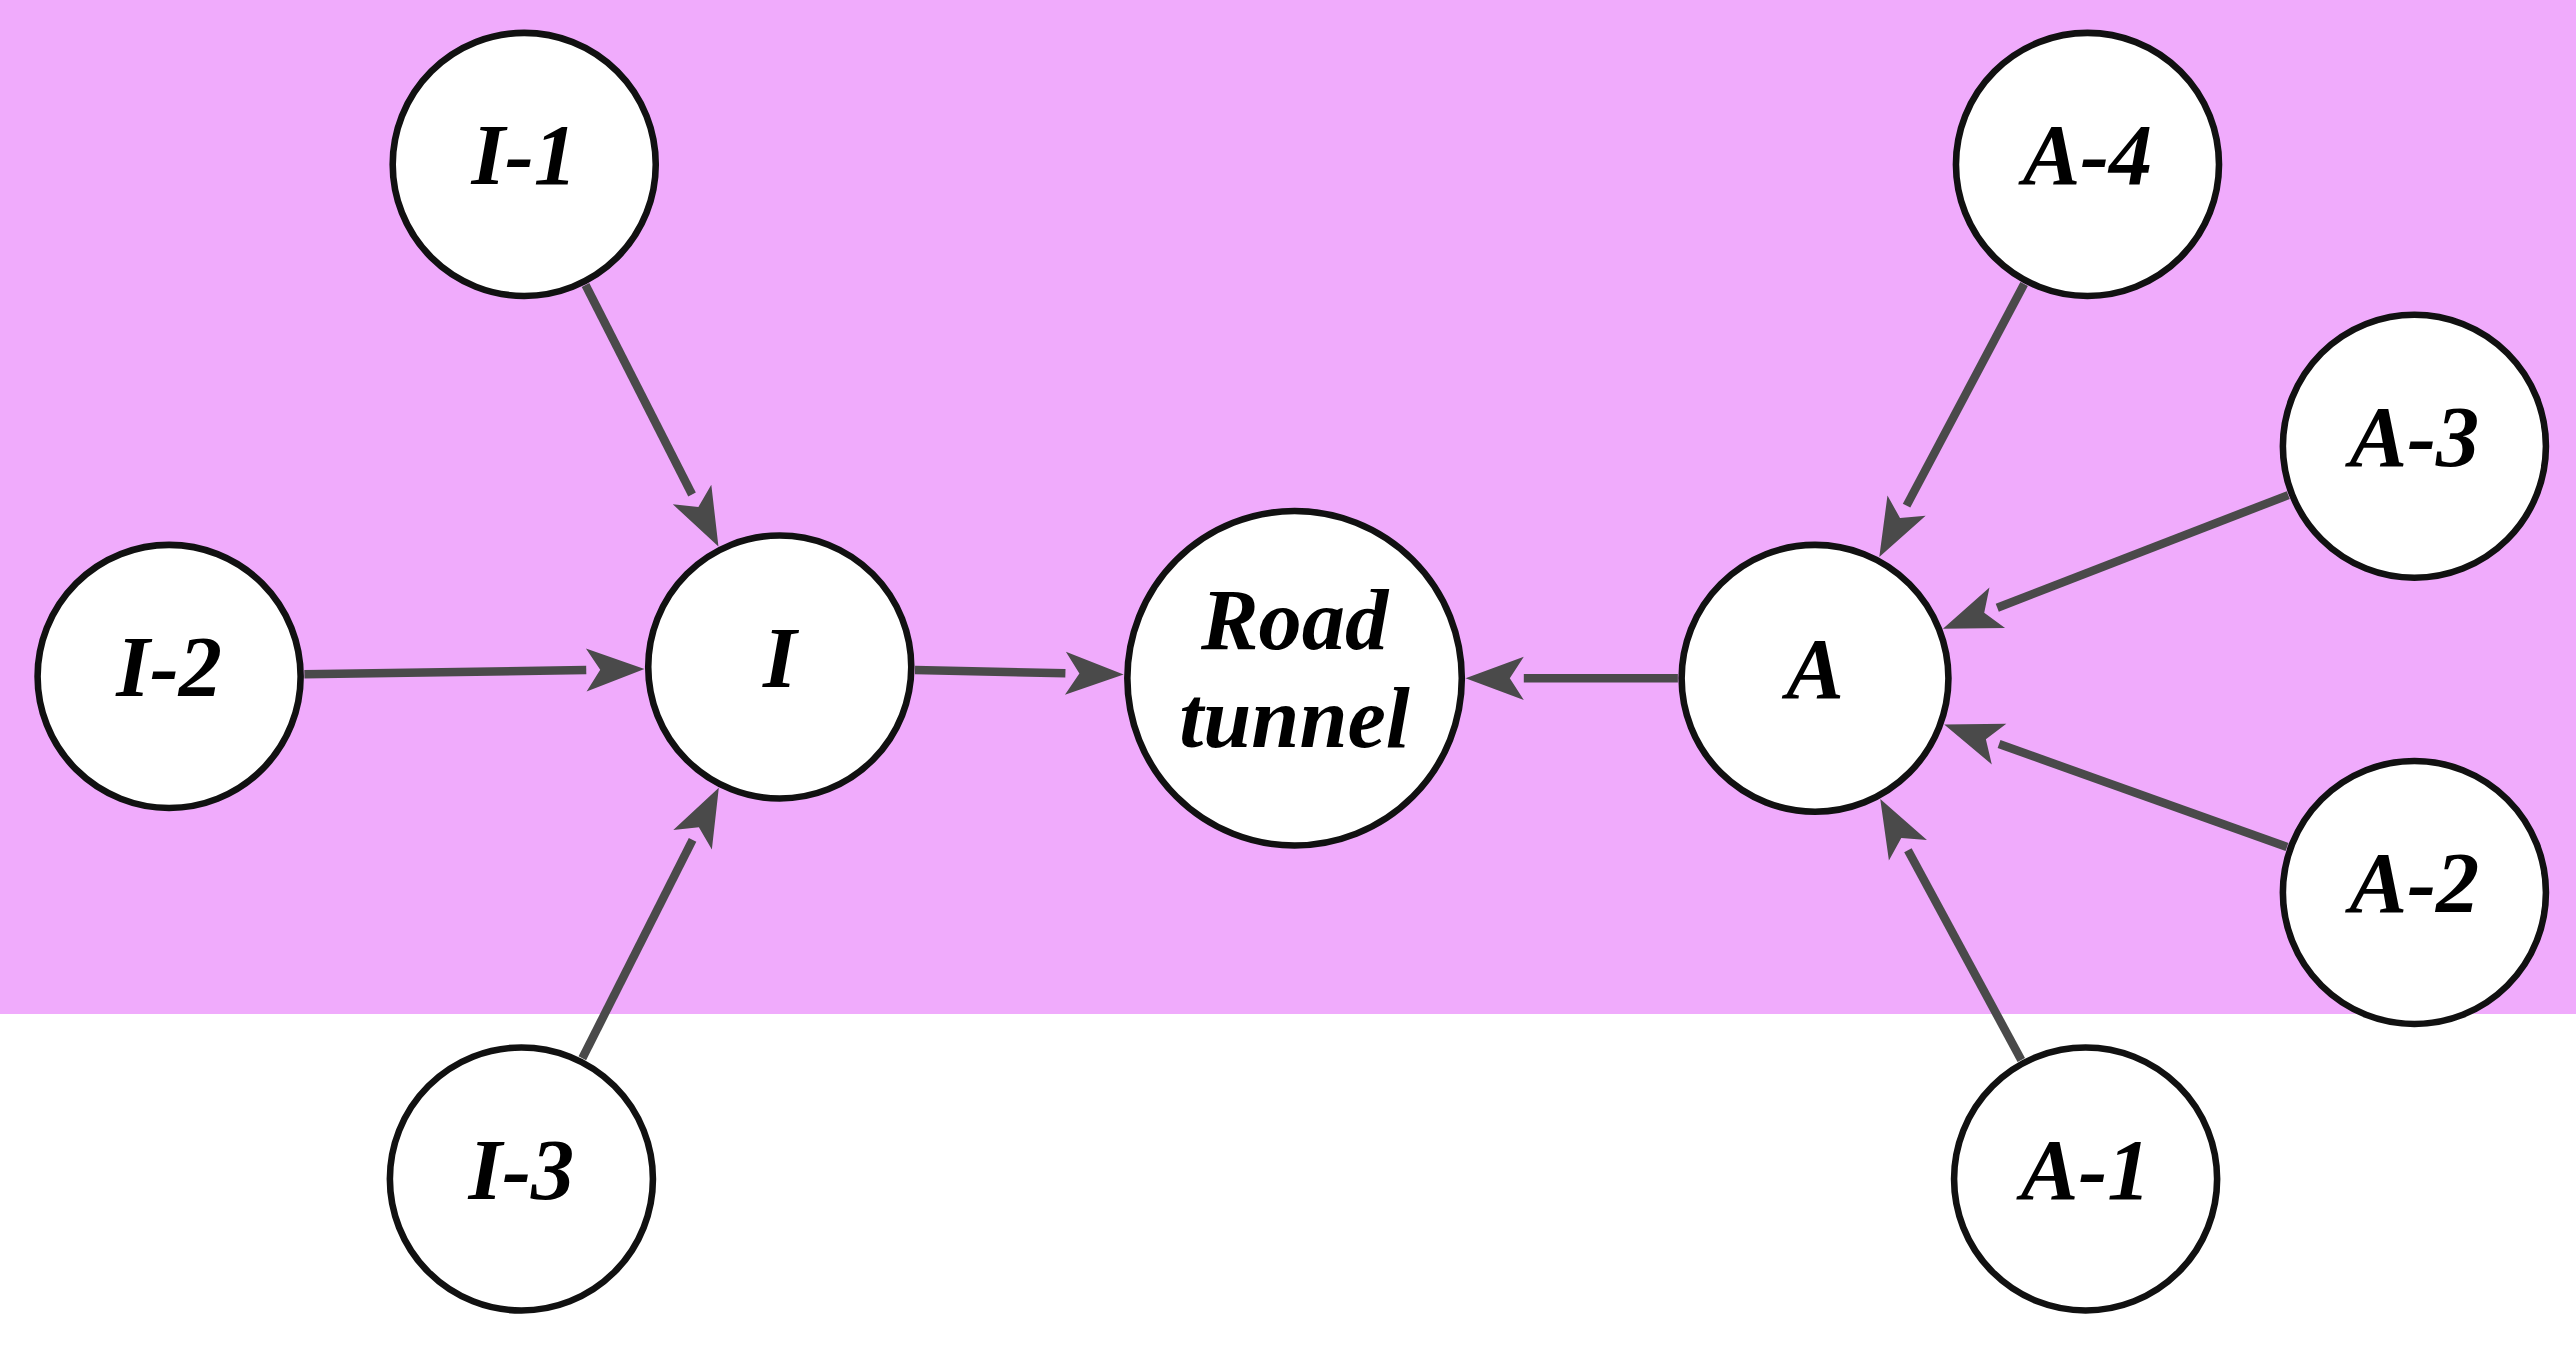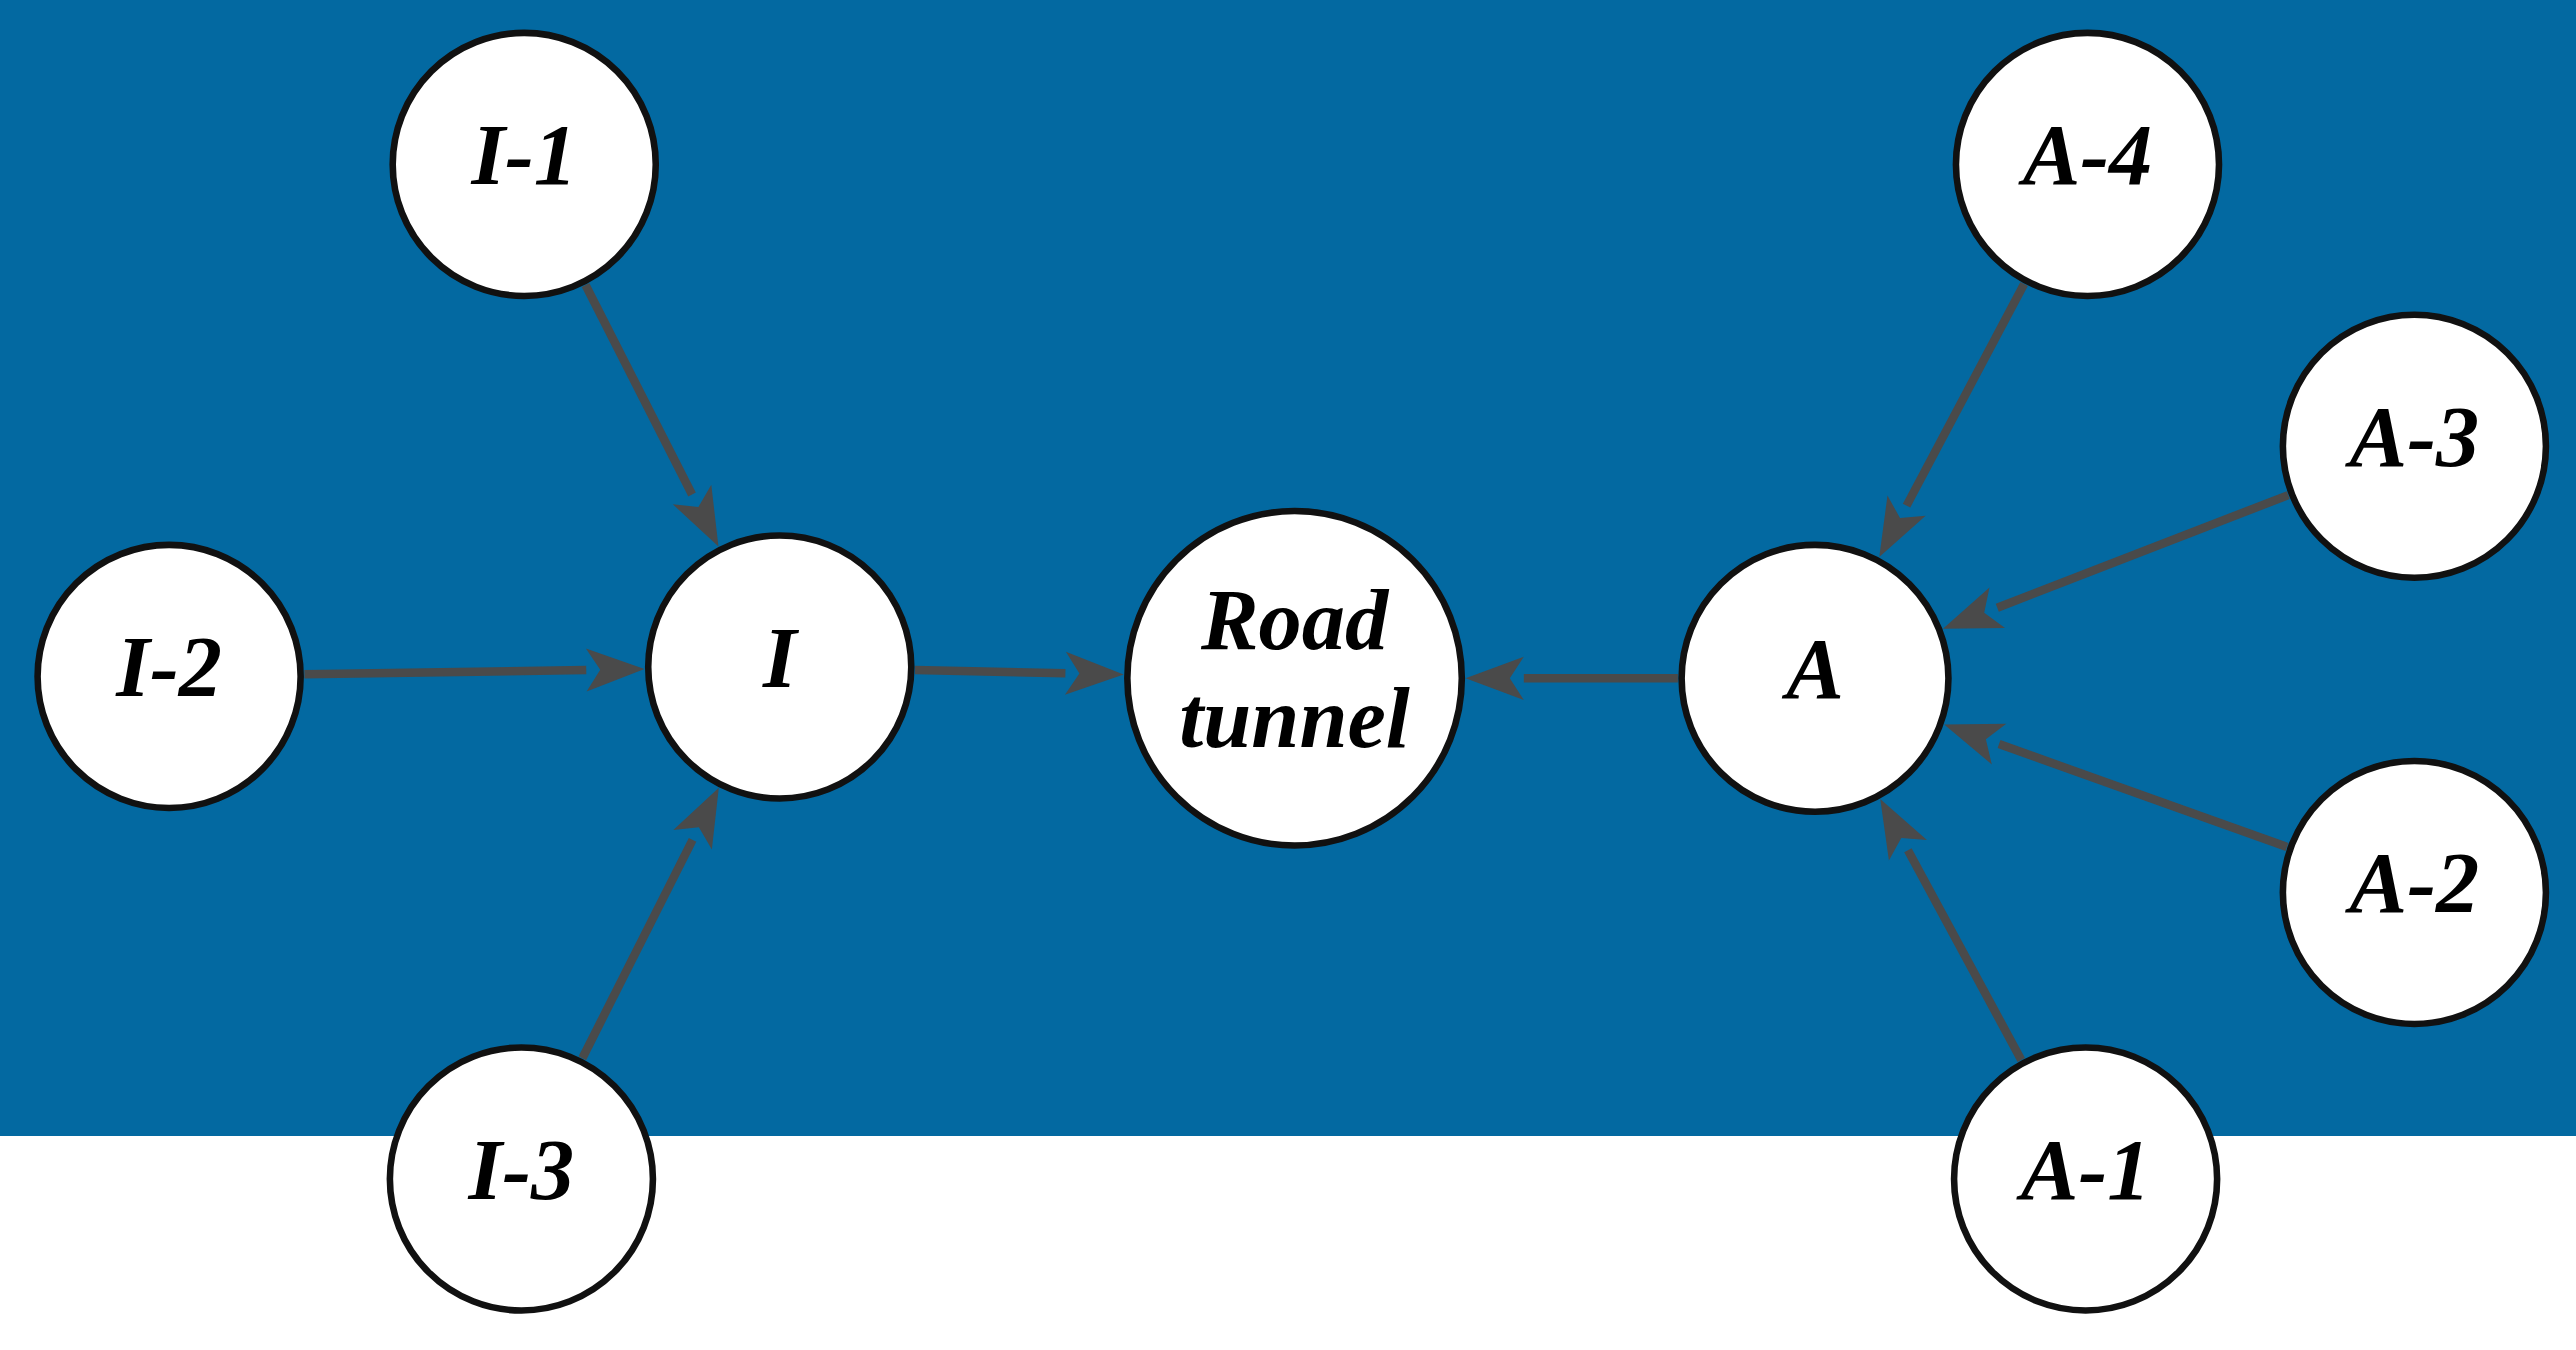--- a/index.html
+++ b/index.html
@@ -10,22 +10,22 @@
   }
   body {
     width: 2576px;
     height: 1350px;
     overflow: hidden;
     font-family: "Liberation Serif", "DejaVu Serif", serif;
   }
   #diagram-root {
     position: relative;
     width: 2576px;
-    height: 1136px;
-    background: #0369a1;
+    height: 1014px;
+    background: #f0abfc;
   }
   svg#diagram-svg {
     display: block;
     width: 2576px;
     height: 1350px;
   }
   .node-circle {
     fill: #ffffff;
     stroke: #111111;
     stroke-width: 7;

